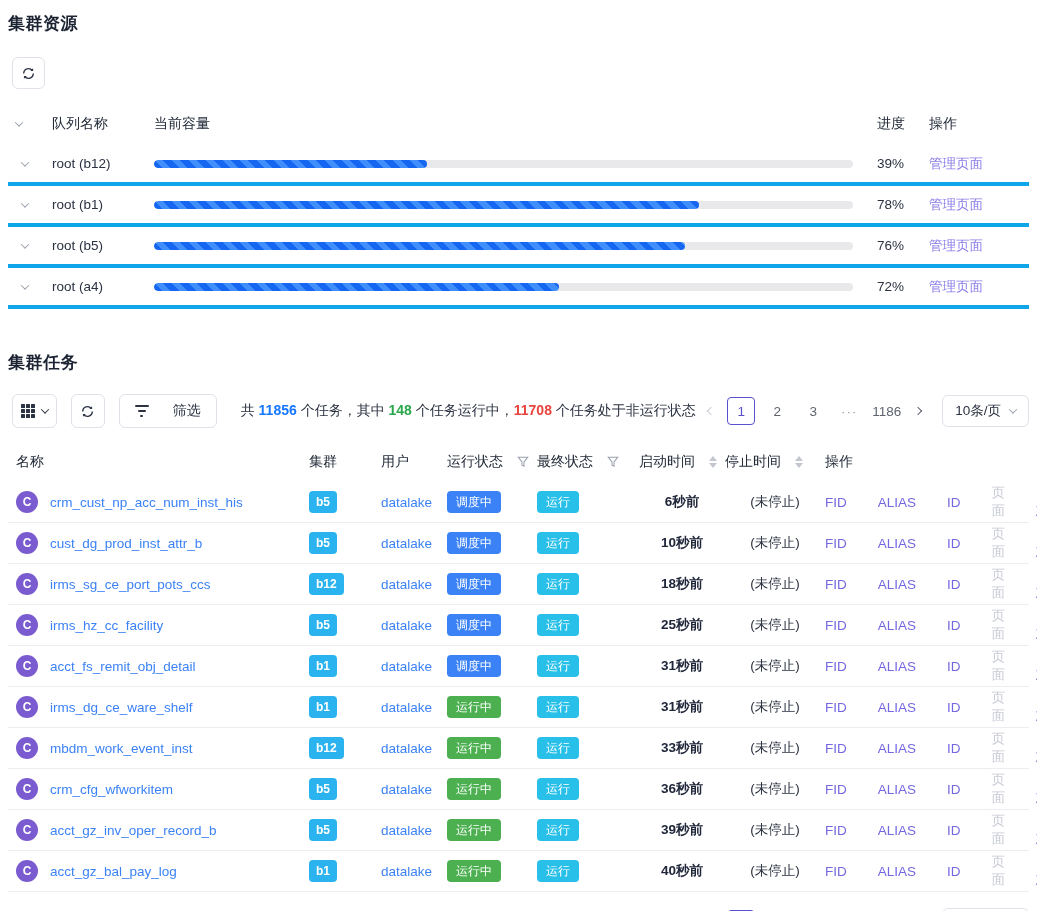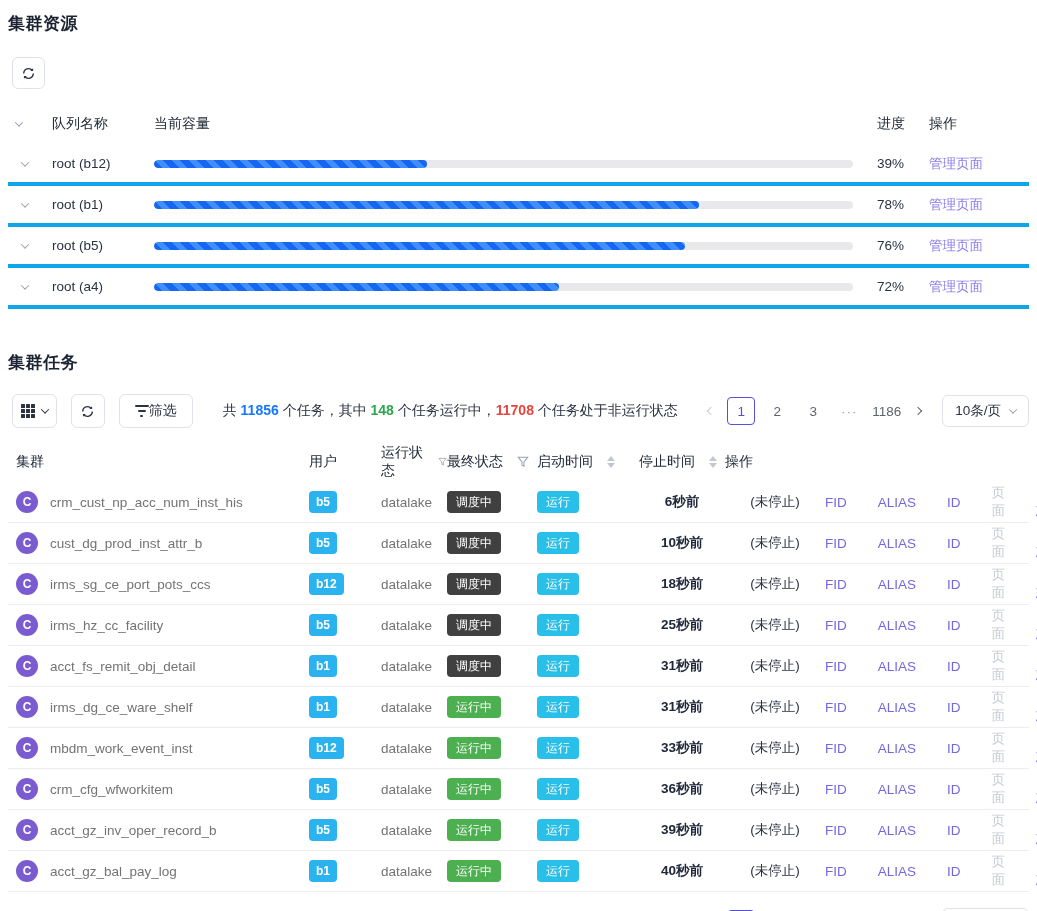--- a/index.html
+++ b/index.html
@@ -49,22 +49,22 @@
   .cap-track { height:8px; background:#e9e9ec; border-radius:5px; overflow:hidden; }
   .cap-fill { height:100%; border-radius:5px;
     background:repeating-linear-gradient(45deg,#1567f2 0 6px,#3f8efc 6px 12px); }
   .pct { font-size:13.5px; color:#2a3140; }
   .manage-link { color:#8a7ee8; font-size:13.5px; cursor:pointer; text-decoration:none; }
 
   
   .tasks-title { margin-top:42px; }
   .toolbar { display:flex; align-items:center; margin:20px 0 14px 4px; }
   .toolbar .icon-btn + .icon-btn { margin-left:14px; }
-  .filter-btn { padding:12px 15px; font-size:14px; gap:0; margin-left:14px; }
-  .summary { margin-left:30px; font-size:14px; color:#2a3140; white-space:nowrap;text-align:right; }
+  .filter-btn { padding:12px 15px; font-size:14px; gap:24px; margin-left:14px; }
+  .summary { margin-left:24px; font-size:14px; color:#2a3140; white-space:nowrap;text-align:right; }
   .num { font-weight:700; }
   .num-blue { color:#1677ff; } .num-green { color:#2aa64b; } .num-red { color:#e8443e; }
 
   
   .pager { display:flex; align-items:center; margin-left:auto; }
   .pg-arrow { width:24px; height:28px; display:inline-flex; align-items:center; justify-content:center; color:#5f646e; cursor:pointer; }
   .pg-arrow.disabled { color:#c9ccd6; cursor:default; }
   .pg-item { min-width:28px; height:28px; margin:0 4px; display:inline-flex; align-items:center; justify-content:center;
     border:1px solid transparent; border-radius:4px; color:#5f646e; font-size:13.5px; cursor:pointer; }
   .pg-item.active { border-color:#5a4fd0; color:#5a4fd0; }
@@ -78,26 +78,26 @@
   .th { display:flex; align-items:center; gap:14px; }
   .funnel-svg { width:12px; height:12px; display:block; }
   .sorter { display:flex; flex-direction:column; gap:2px; }
   .caret-up { width:0; height:0; border-left:4px solid transparent; border-right:4px solid transparent; border-bottom:5px solid #c2c6cf; }
   .caret-dn { width:0; height:0; border-left:4px solid transparent; border-right:4px solid transparent; border-top:5px solid #c2c6cf; }
 
   .task-row { height:41px; border-bottom:1px solid #ebedf1; }
   .name-cell { display:flex; align-items:center; gap:12px; }
   .avatar { width:22px; height:22px; border-radius:50%; background:#7b5cd0; color:#fff; font-size:12px; font-weight:700;
     display:inline-flex; align-items:center; justify-content:center; flex:none; }
-  .task-name { font-size:13.5px; color:#737373; }
+  .task-name { font-size:13.5px; color:#3b82f6; }
 
   .badge { display:inline-block; border-radius:4px; color:#fff; font-size:12px; line-height:1; padding:5px 7px; font-weight:700; }
   .cluster-badge { background:#2bb3ef; }
   .state-badge { font-weight:400; padding:5px 9px; }
-  .st-scheduling { background:#404040; }
+  .st-scheduling { background:#3b82f6; }
   .st-running { background:#4caf50; }
   .st-final { background:#28bfe9; }
 
   .cell-center { text-align:center; }
   .start-time { font-weight:700; font-size:13.5px; color:#20273a; }
   .stop-time { font-size:13.5px; color:#2a3140; }
 
   .ops { display:flex; align-items:center; gap:31px; }
   .op-link { color:#7468e1; font-size:13.5px; cursor:pointer; }
   .op-link.disabled { color:#c9ccd6; cursor:default; }
@@ -231,20 +231,21 @@
         </span>
         <span class="pg-size">
           <span>10条/页</span>
           <span class="chev chev-down sm muted-chev"></span>
         </span>
       </div>
   </div>
 
   <div>
     <div class="task-grid task-header">
+      <span class="th">名称</span>
       <span class="th">集群</span>
       <span class="th">用户</span>
       <span class="th">
         <span>运行状态</span>
         <svg class="funnel-svg" viewBox="0 0 14 14">
             <path d="M1.5 1.5h11L8.2 6.8v5l-2.4-1.2V6.8z" fill="none" stroke="#9aa0ab" stroke-width="1.2"></path>
           </svg>
       </span>
       <span class="th">
         <span>最终状态</span>

